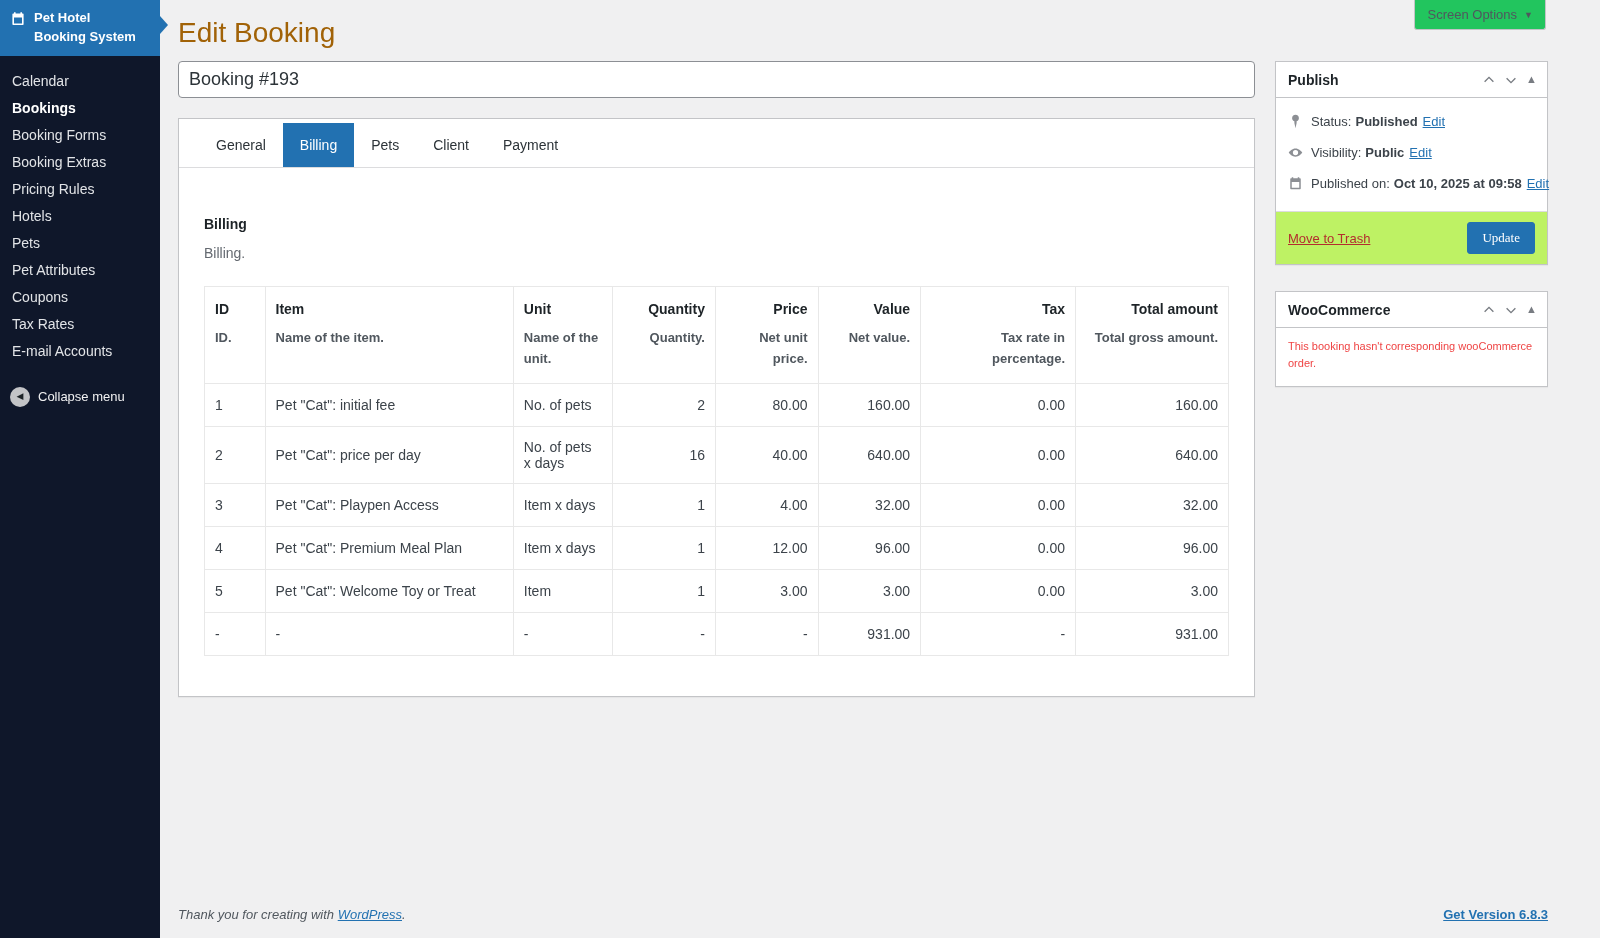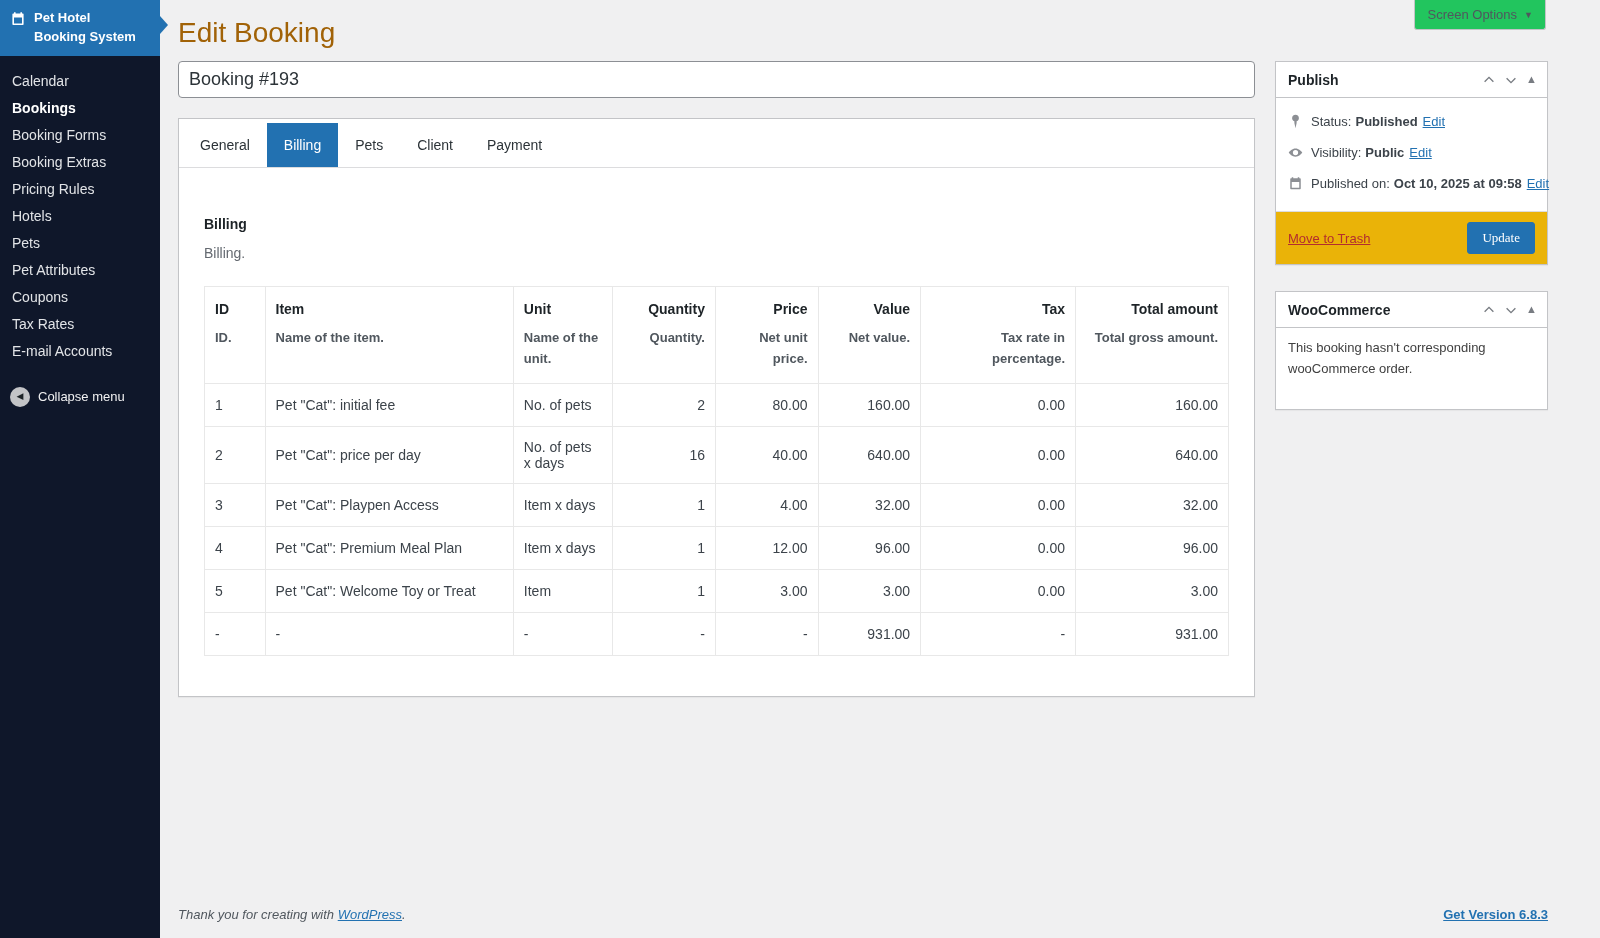--- a/index.html
+++ b/index.html
@@ -52,21 +52,21 @@
   .columns { display: flex; gap: 20px; align-items: flex-start; }
   .col-left { flex: 1; min-width: 0; }
   .col-right { width: 273px; flex-shrink: 0; }
 
   .title-input {
     width: 100%; height: 37px; border: 1px solid #8c8f94; border-radius: 4px;
     padding: 3px 10px; font-size: 18px; color: #2c3338; background: #fff; font-family: inherit; outline: none;
   }
 
   .panel { background: #fff; border: 1px solid #c3c4c7; margin-top: 20px; box-shadow: 0 1px 1px rgba(0,0,0,.04); }
-  .tabs { display: flex; border-bottom: 1px solid #dcdcde; padding: 4px 4px 0; }
+  .tabs { display: flex; border-bottom: 1px solid #dcdcde; padding: 4px 20px 0; }
   .tab { padding: 14px 17px; font-size: 14px; color: #2c3338; cursor: pointer; }
   .tab.active { background: #2271b1; color: #fff; }
 
   .panel-body { padding: 8px 25px 40px; }
   .billing-heading { font-size: 14px; font-weight: 700; color: #1d2327; margin: 40px 0 0; }
   .billing-desc { font-size: 14px; color: #646970; margin: 13px 0 0; }
 
   table.billing-table { width: 100%; border-collapse: collapse; margin-top: 25px; font-size: 14px; color: #3c434a; }
   .billing-table th, .billing-table td { border: 1px solid #e8e8e8; padding: 12px 10px; text-align: left; vertical-align: middle; font-weight: 400; }
   .billing-table th { vertical-align: top; padding: 14px 10px; }
@@ -89,28 +89,28 @@
   .handle-btn svg { display: block; }
 
   .publish-body { padding: 8px 12px 12px; }
   .misc-row { display: flex; align-items: flex-start; gap: 8px; padding: 8px 0; font-size: 13px; color: #3c434a; white-space: nowrap; }
   .misc-row svg { flex-shrink: 0; margin-top: 0; }
   .misc-row b { font-weight: 700; margin-left: 4px; }
   a.edit-link { color: #2271b1; text-decoration: underline; margin-left: 5px; cursor: pointer; }
 
   .major-actions {
     display: flex; justify-content: space-between; align-items: center;
-    border-top: 1px solid #dcdcde; background: #eab308; padding: 10px 12px;
+    border-top: 1px solid #dcdcde; background: #bef264; padding: 10px 12px;
   }
   .trash-link { color: #b32d2e; text-decoration: underline; font-size: 13px; cursor: pointer; }
   .update-btn {
     background: #2271b1; border: 1px solid #2271b1; color: #fff; border-radius: 3px;
     padding: 7px 14px; font-size: 13px; cursor: pointer; font-family: Liberation Serif, serif;
   }
-  .woo-body { padding: 10px 12px 30px; font-size: 13px; color: #404040; line-height: 1.55; }
+  .woo-body { padding: 10px 12px 14px; font-size: 11px; color: #ef4444; line-height: 1.55; }
 
   
   .footer { margin-top: auto; display: flex; justify-content: space-between; align-items: flex-end; padding: 20px 0 16px; font-size: 13px; color: #50575e; }
   .footer-left { font-style: italic; }
   .footer a { color: #2271b1; text-decoration: underline; }
   .footer-right a { font-weight: 700; }
 </style>
 </head>
 <body>
 

